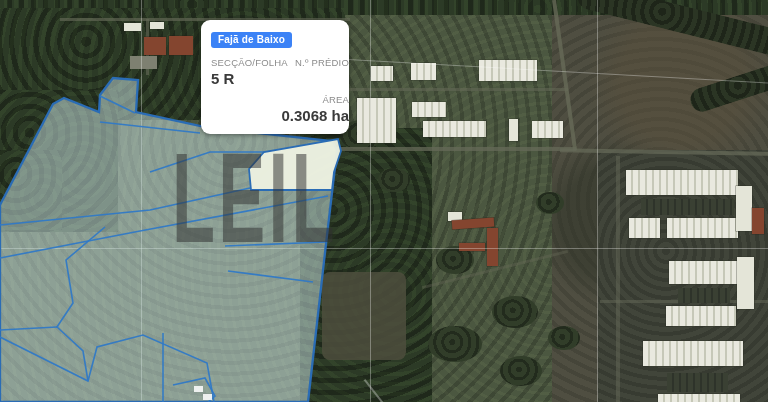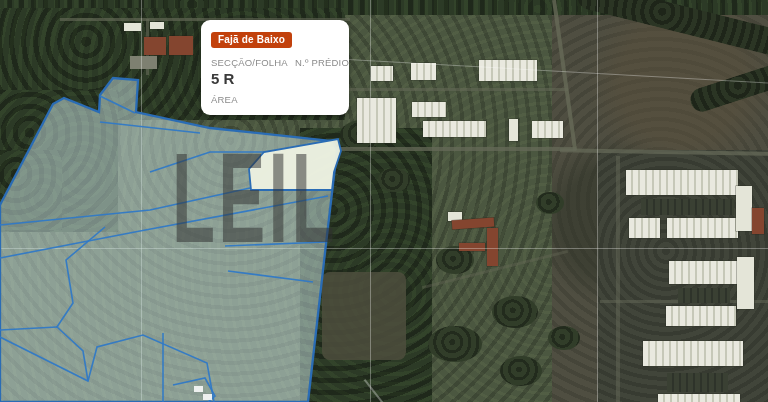--- a/index.html
+++ b/index.html
@@ -51,26 +51,26 @@
   .pl-hl{stroke:#2a6cb5;stroke-width:1.8;}
 
   
   .watermark{left:172px;top:134px;font-size:128px;line-height:1;font-weight:bold;
     color:rgba(48,48,48,.52);letter-spacing:6px;transform:scaleX(.55);transform-origin:left top;
     pointer-events:none;user-select:none;}
 
   
   .popup{left:201px;top:20px;width:148px;background:#fff;border-radius:9px;
     box-shadow:0 1px 5px rgba(0,0,0,.45);padding:9px 10px 10px 10px;}
-  .badge{display:inline-block;background:#c2410c;color:#fff;font-size:10px;font-weight:bold;
+  .badge{display:inline-block;background:#3b82f6;color:#fff;font-size:10px;font-weight:bold;
     padding:2px 7px 3px 7px;border-radius:3px;letter-spacing:.2px;}
   .rows{display:grid;grid-template-columns:84px 1fr;margin-top:9px;}
   .flabel{font-size:9.5px;color:#8b8b8b;letter-spacing:.2px;white-space:nowrap;}
   .fvalue{font-size:15px;font-weight:bold;color:#3a3a3a;margin:2px 0 7px 0;white-space:nowrap;}
-  .span2{grid-column:1 / span 2;}
+  .span2{grid-column:1 / span 2;text-align:right;}
   .fvalue.last{margin-bottom:0;}
 </style>
 </head>
 <body>
 
 <div class="stage">
 
   <div class="abs base speck"></div>
   <div class="abs rightfields"></div>
   <div class="abs forest" style="left:0;top:0;width:768px;height:15px;"></div>
@@ -163,16 +163,17 @@
 
   <div class="abs watermark">LEIL</div>
 
   <div class="abs popup">
     <span class="badge">Fajã de Baixo</span>
     <div class="rows">
       <div class="flabel">SECÇÃO/FOLHA</div>
       <div class="flabel">N.º PRÉDIO</div>
       <div class="fvalue">5 R</div>
       <div class="flabel span2">ÁREA</div>
+      <div class="fvalue last span2">0.3068 ha</div>
     </div>
   </div>
 
 </div>
 
 </body></html>

